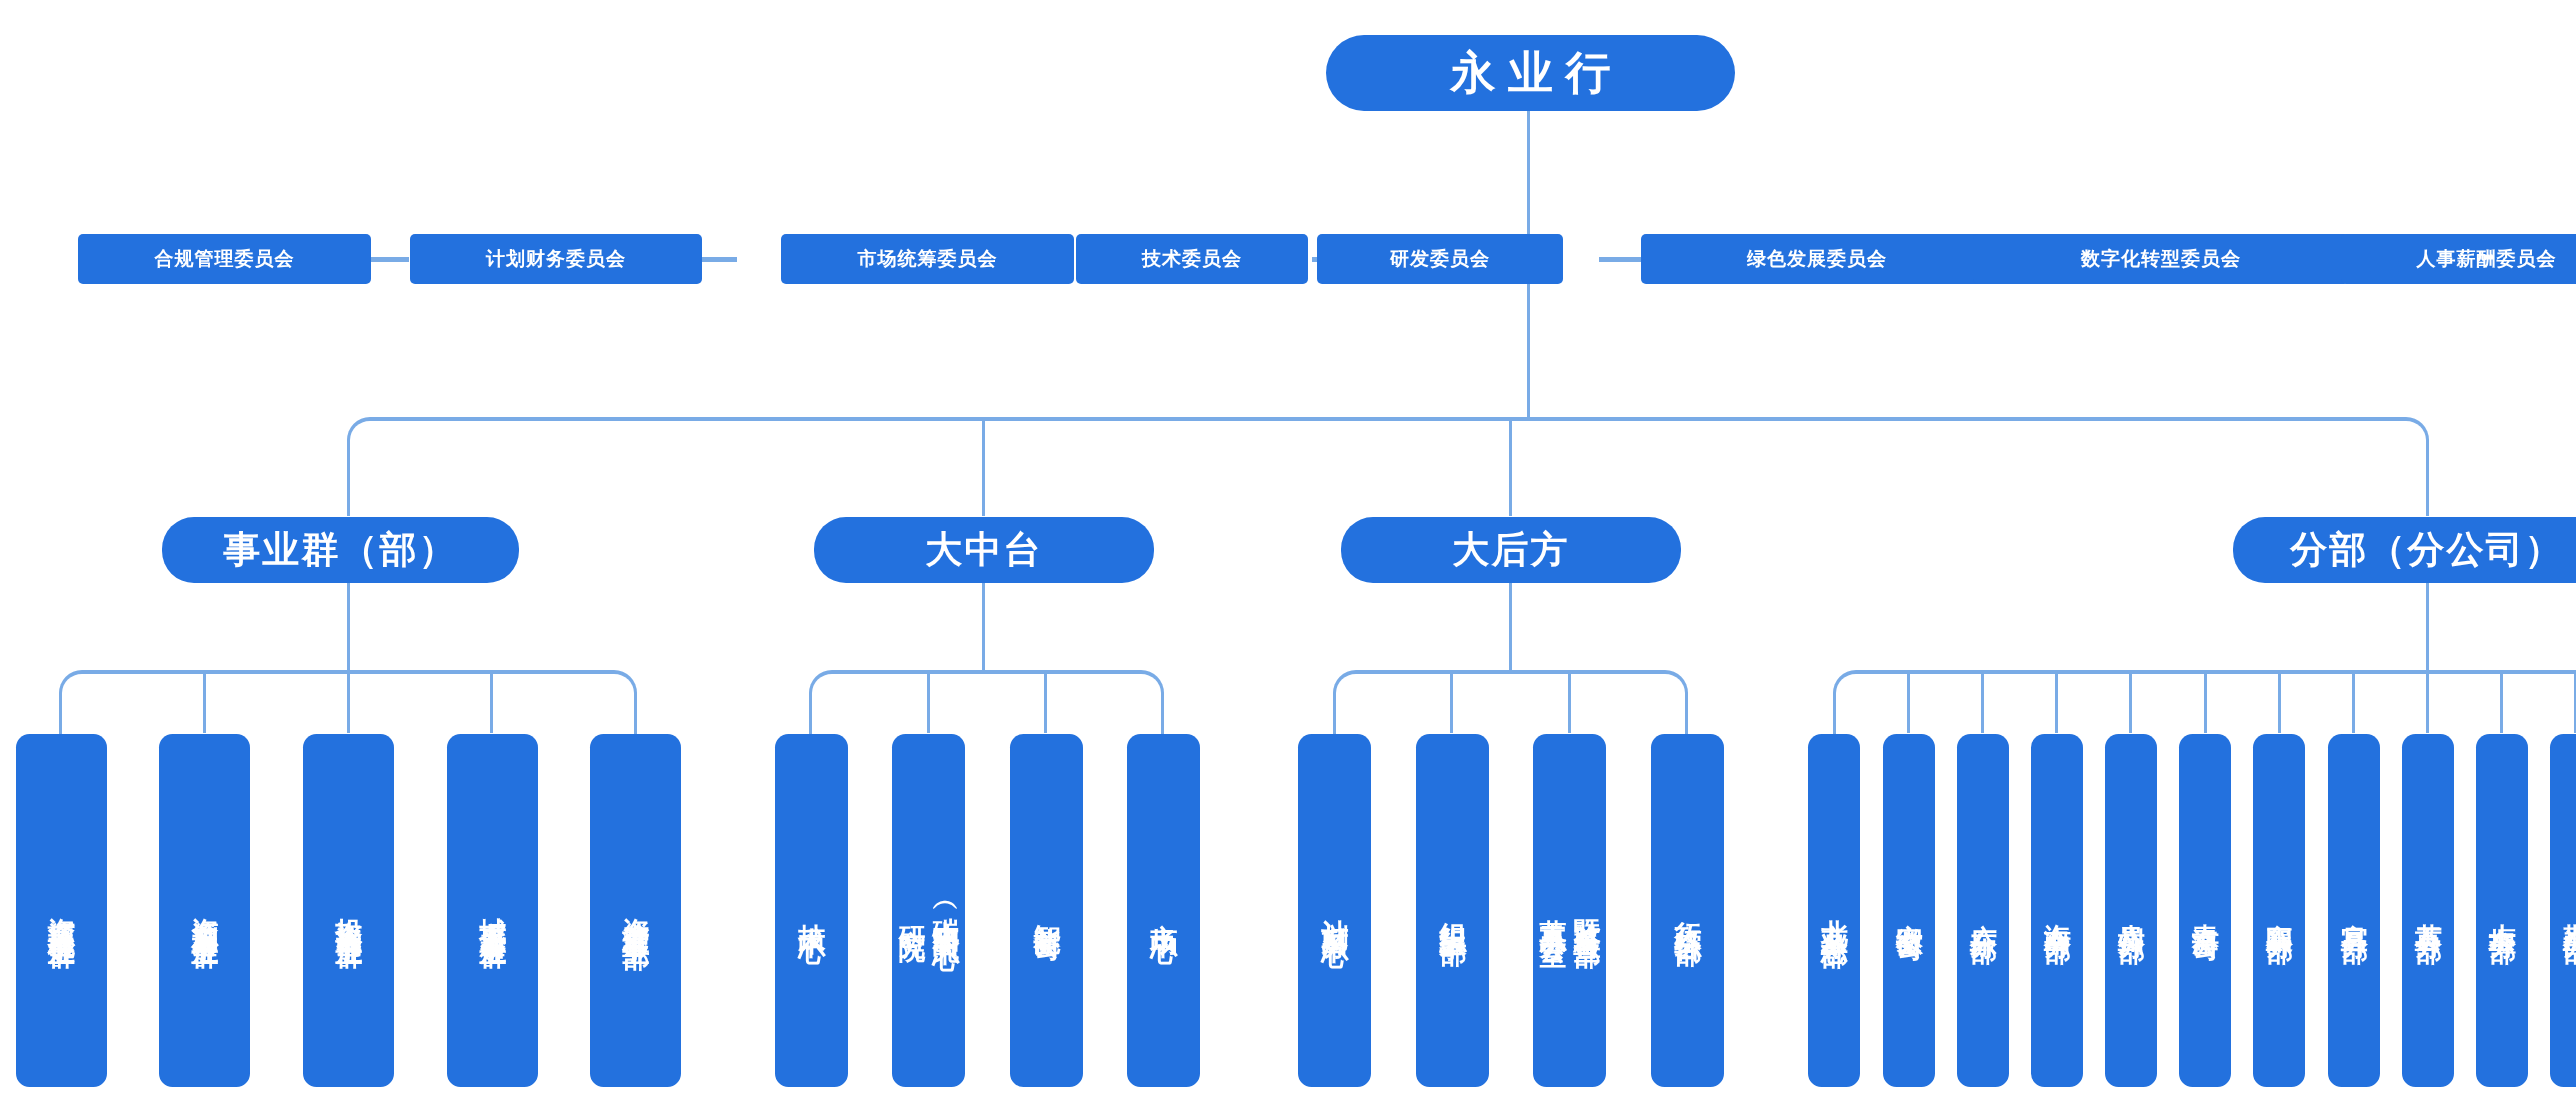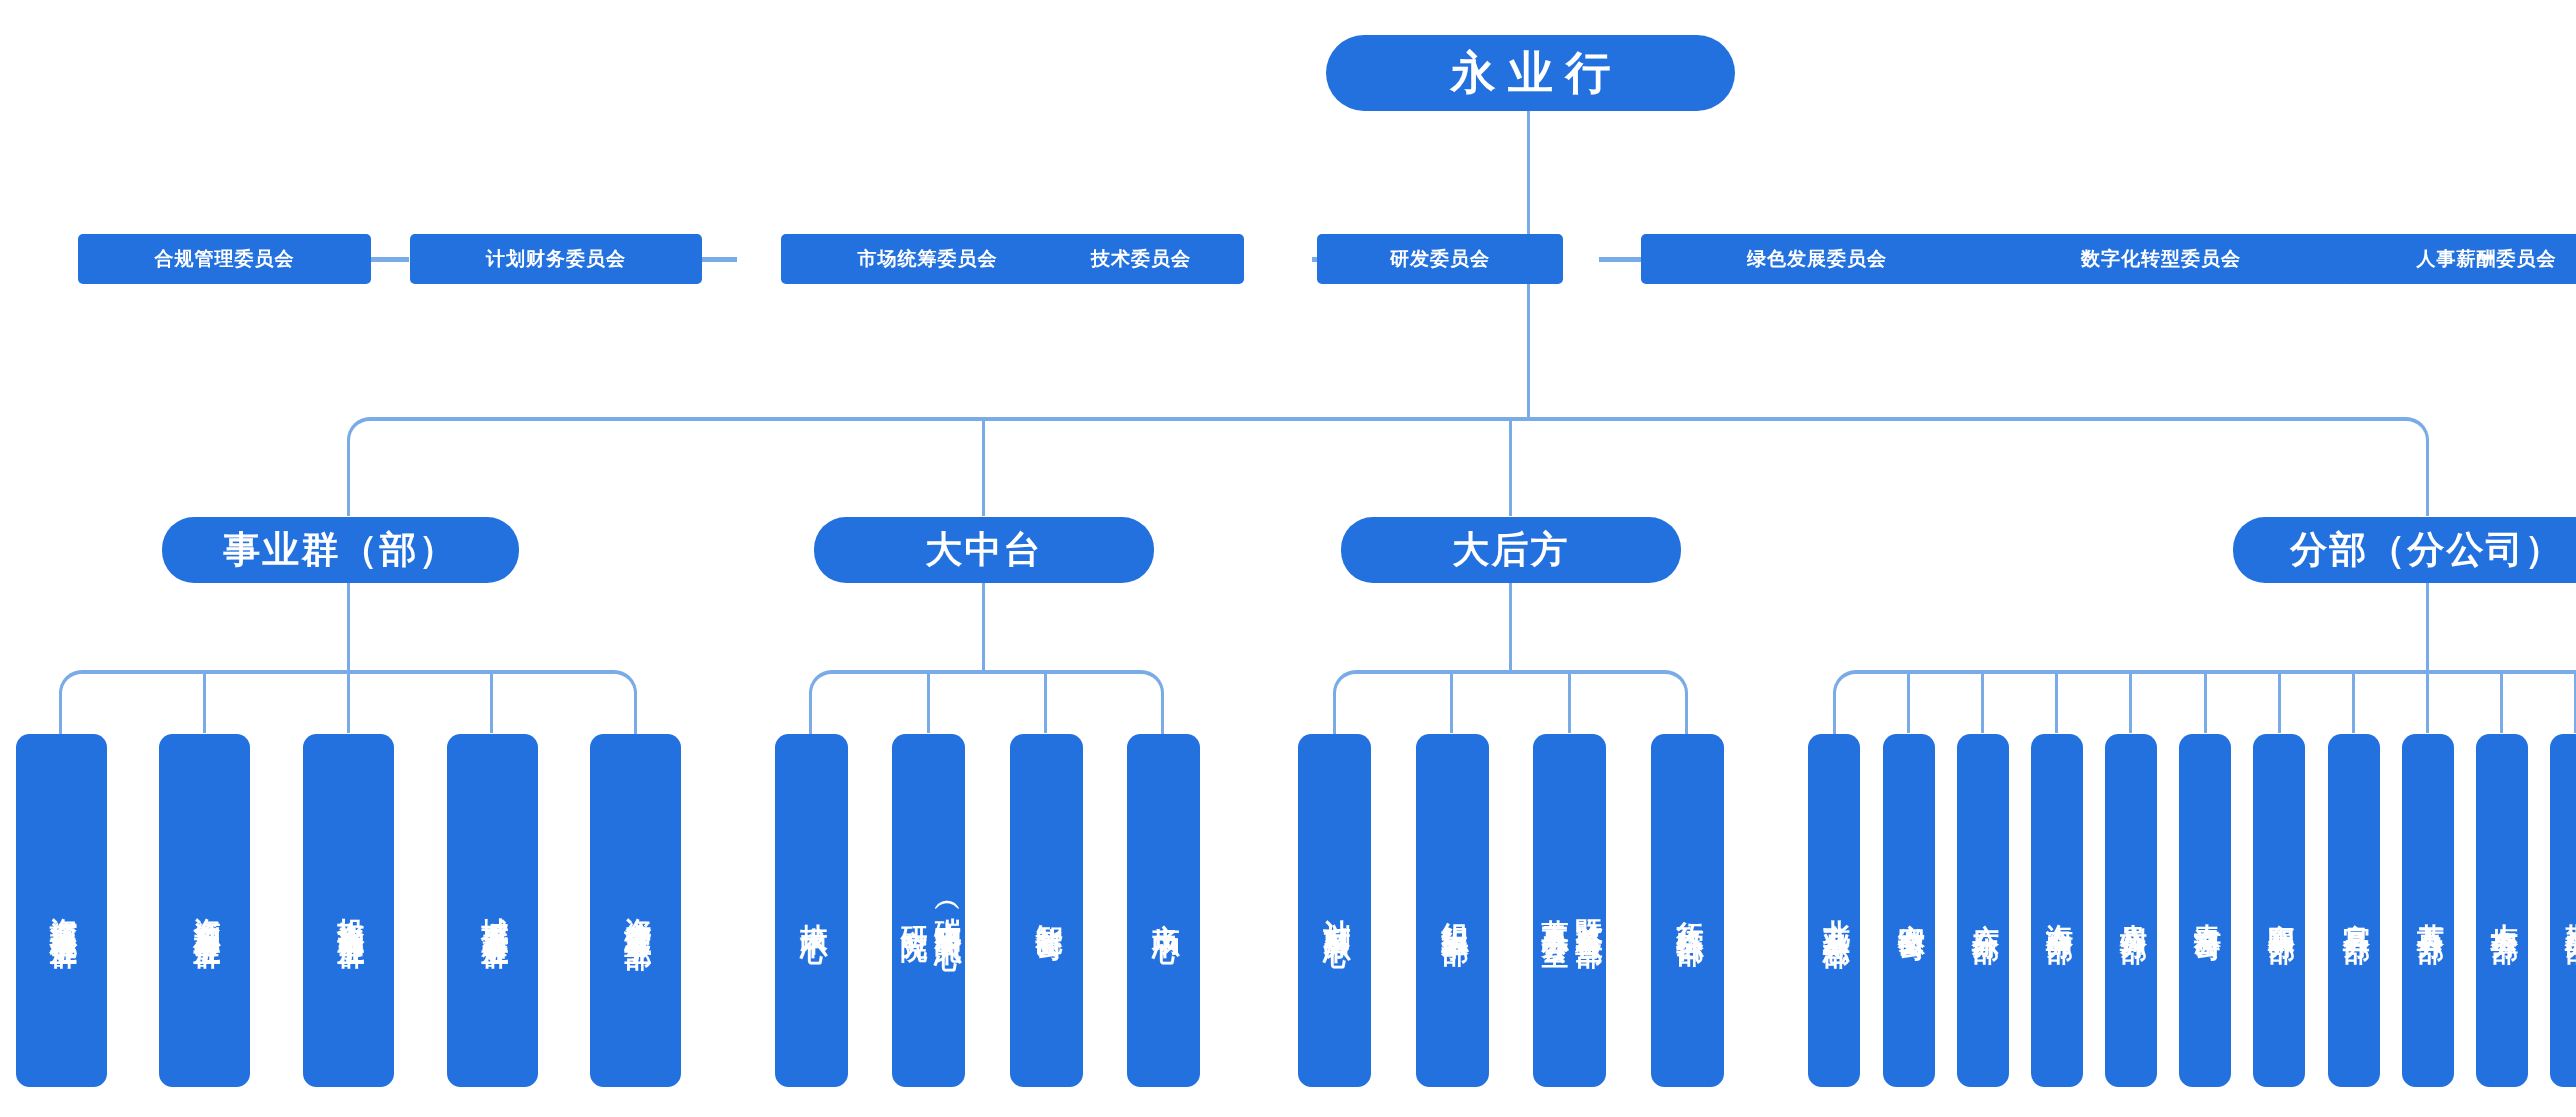--- a/index.html
+++ b/index.html
@@ -28,21 +28,20 @@
     background:transparent;
   }
 
   
   .node{
     position:absolute;z-index:2;
     background:var(--node-blue);
     color:var(--text-white);
     display:flex;align-items:center;justify-content:center;
     font-weight:bold;
-    font-family:Liberation Mono, monospace;
   }
   .root{
     left:1326px;top:35px;width:409px;height:76px;
     border-radius:38px;font-size:45px;letter-spacing:12.4px;
     text-indent:12.4px; 
   }
   .committee{
     top:234px;height:50px;border-radius:5px;
     font-size:19px;letter-spacing:1px;
   }
@@ -114,21 +113,21 @@
   <div class="v" style="left:2352px;top:674px;height:59px"></div>
   <div class="v" style="left:2426px;top:674px;height:59px"></div>
   <div class="v" style="left:2500px;top:674px;height:59px"></div>
   <div class="v" style="left:2574px;top:674px;height:59px"></div>
 
   <div class="node root">永业行</div>
 
   <div class="node committee" style="left:78px;width:293px">合规管理委员会</div>
   <div class="node committee" style="left:410px;width:292px">计划财务委员会</div>
   <div class="node committee" style="left:781px;width:293px">市场统筹委员会</div>
-  <div class="node committee" style="left:1038px;width:206px">技术委员会</div>
+  <div class="node committee" style="left:1076px;width:232px">技术委员会</div>
   <div class="node committee" style="left:1317px;width:246px">研发委员会</div>
   <div class="node committee" style="left:1641px;width:352px">绿色发展委员会</div>
   <div class="node committee" style="left:1973px;width:376px">数字化转型委员会</div>
   <div class="node committee" style="left:2341px;width:291px">人事薪酬委员会</div>
 
   <div class="node branch-header" style="left:162px;width:357px">事业群（部）</div>
   <div class="node branch-header" style="left:814px;width:340px">大中台</div>
   <div class="node branch-header" style="left:1341px;width:340px">大后方</div>
   <div class="node branch-header" style="left:2233px;width:388px">分部（分公司）</div>
 

